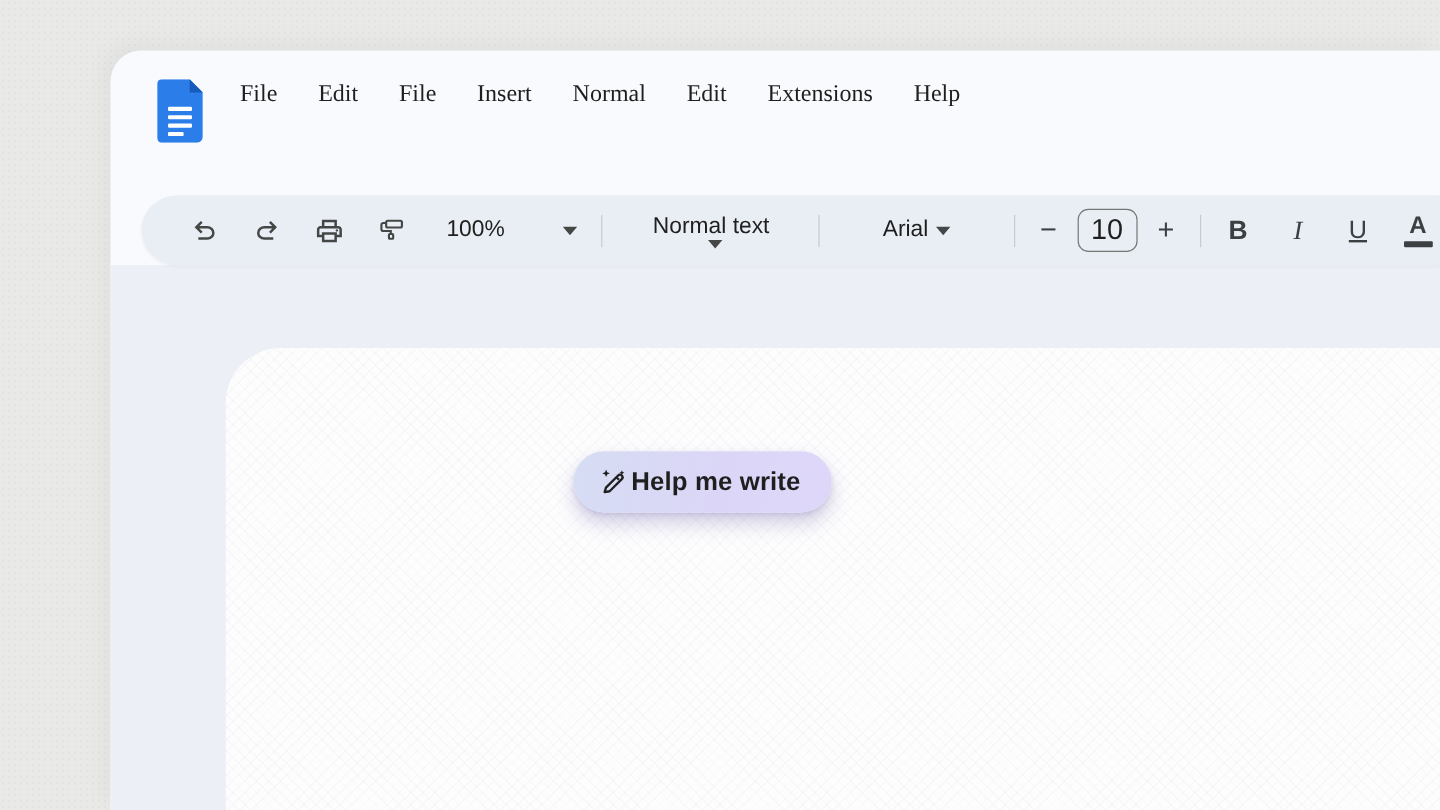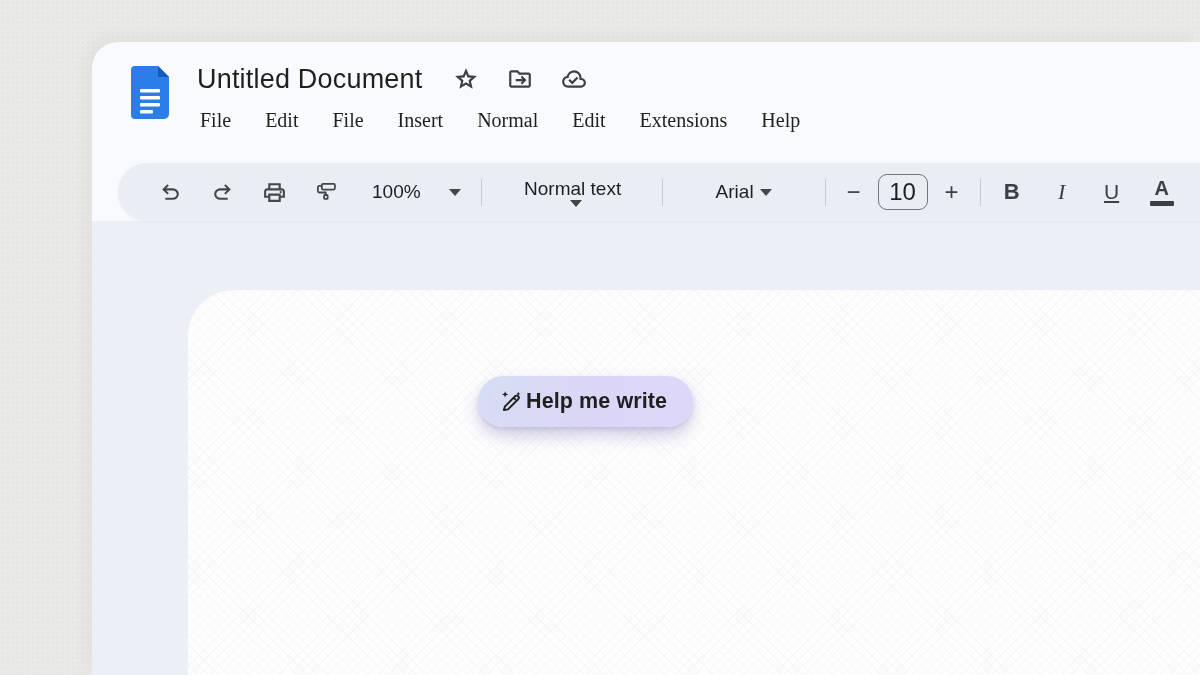--- a/index.html
+++ b/index.html
@@ -99,40 +99,20 @@
         <path d="M4 0h23l11 11v37a5 5 0 0 1-5 5H4a4 4 0 0 1-4-4V4a4 4 0 0 1 4-4z" fill="#2b7de9"></path>
         <path d="M27 0l11 11H27z" fill="#185abc"></path>
         <rect x="9" y="23" width="20" height="3.4" rx="1" fill="#ffffff"></rect>
         <rect x="9" y="30" width="20" height="3.4" rx="1" fill="#ffffff"></rect>
         <rect x="9" y="37" width="20" height="3.4" rx="1" fill="#ffffff"></rect>
         <rect x="9" y="44" width="13" height="3.4" rx="1" fill="#ffffff"></rect>
       </svg>
     </div>
 
     <div class="title-block">
-      <div class="title-row">
-        <span class="doc-title">Untitled Document</span>
-        <div class="hdr-icons">
-          <span class="hdr-icon">
-            <svg viewBox="0 -960 960 960">
-                <path d="m354-287 126-76 126 77-33-144 111-96-146-13-58-136-58 135-146 13 111 97-33 143ZM233-120l65-281L80-590l288-25 112-265 112 265 288 25-218 189 65 281-247-149-247 149Zm247-350Z"></path>
-              </svg>
-          </span>
-          <span class="hdr-icon">
-            <svg viewBox="0 -960 960 960">
-                <path d="M160-160q-33 0-56.5-23.5T80-240v-480q0-33 23.5-56.5T160-800h240l80 80h320q33 0 56.5 23.5T880-640v400q0 33-23.5 56.5T800-160H160Zm0-80h640v-400H447l-80-80H160v480Zm0 0v-480 480Zm400-40 160-160-160-160-56 56 63 64H320v80h247l-63 64 56 56Z"></path>
-              </svg>
-          </span>
-          <span class="hdr-icon">
-            <svg viewBox="0 -960 960 960">
-                <path d="m414-280 226-226-58-58-169 169-84-84-57 57 142 142ZM260-160q-91 0-155.5-63T40-377q0-78 47-139t123-78q25-92 100-149t170-57q117 0 198.5 81.5T760-520q69 8 114.5 59.5T920-340q0 75-52.5 127.5T740-160H260Zm0-80h480q42 0 71-29t29-71q0-42-29-71t-71-29h-60v-80q0-83-58.5-141.5T480-720q-83 0-141.5 58.5T280-520h-20q-58 0-99 41t-41 99q0 58 41 99t99 41Z"></path>
-              </svg>
-          </span>
-        </div>
-      </div>
       <div class="menu-row">
         <span class="menu-item">File</span>
         <span class="menu-item">Edit</span>
         <span class="menu-item">File</span>
         <span class="menu-item">Insert</span>
         <span class="menu-item">Normal</span>
         <span class="menu-item">Edit</span>
         <span class="menu-item">Extensions</span>
         <span class="menu-item">Help</span>
       </div>
@@ -157,21 +137,21 @@
         </svg>
     </button>
     <button class="tb-btn" style="margin-left:12px;">
       <svg viewBox="0 0 24 24" fill="none">
         <rect x="7.5" y="3.8" width="12.6" height="5.4" rx="1.2" stroke-width="1.7" fill="none"></rect>
         <path d="M7.5 5.6H5.1A1.4 1.4 0 0 0 3.7 7v3.6A1.4 1.4 0 0 0 5.1 12h6.1v2.4" stroke-width="1.7" fill="none"></path>
         <rect x="9.7" y="14.4" width="3.4" height="3.8" rx="0.7" stroke-width="1.7" fill="none"></rect>
       </svg>
     </button>
 
-    <button class="tb-drop zoom-drop" style="margin-left:16px;">
+    <button class="tb-drop zoom-drop" style="margin-left:16px;gap:20px;">
       <span>100%</span>
       <span class="caret"></span>
     </button>
 
     <span class="tb-divider"></span>
 
     <button class="tb-drop style-drop">
       <span>Normal text</span>
       <span class="caret"></span>
     </button>

